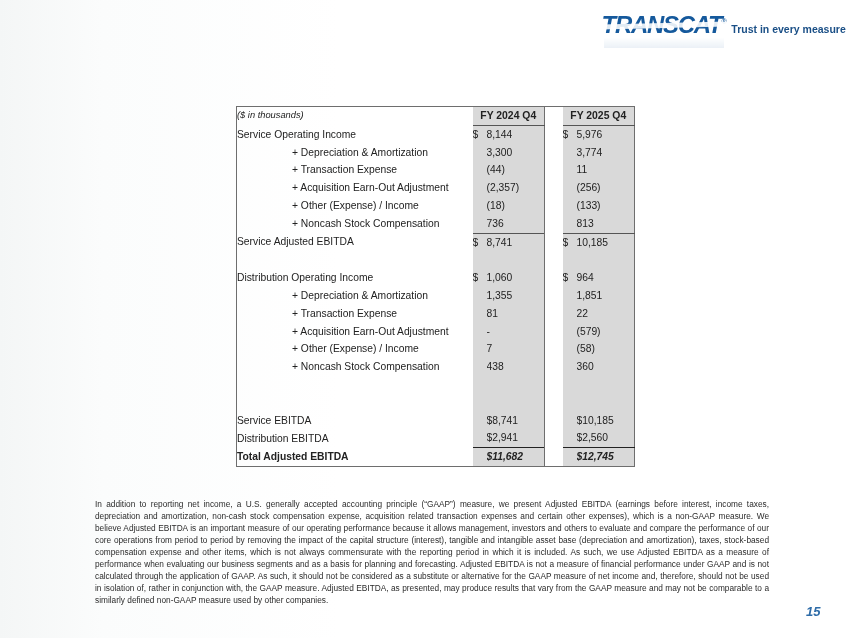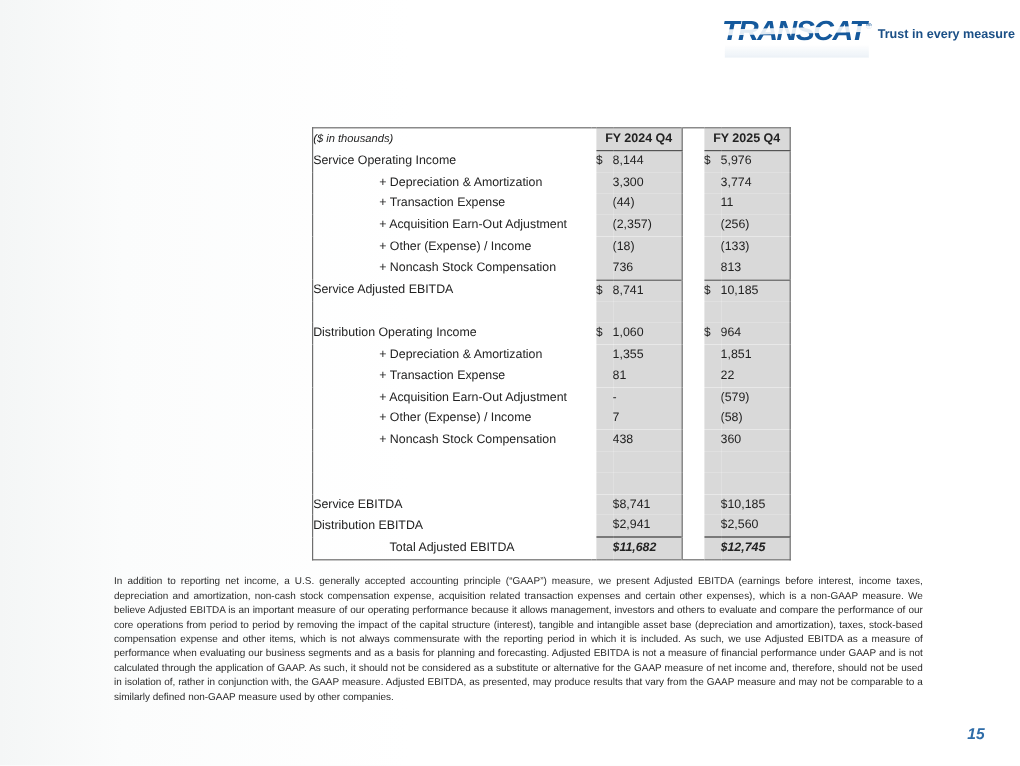--- a/index.html
+++ b/index.html
@@ -102,21 +102,20 @@
   table.fin {
     border-collapse: collapse;
     width: 398px;
     table-layout: fixed;
     font-size: 10.3px;
     color: #222;
     border-left: 1px solid #6e6e6e;
     border-right: 1px solid #6e6e6e;
     border-top: 1px solid #6e6e6e;
     border-bottom: 1px solid #6e6e6e;
-    margin-left: 24px;
   }
   table.fin td {
     padding: 0;
     height: 17.8px;
     line-height: 17.8px;
     vertical-align: middle;
     white-space: nowrap;
     overflow: hidden;
   }
   col.c-label { width: 232px; }
@@ -166,30 +165,30 @@
   tr.hdr td.sep { background: transparent; border-bottom: none; }
 
   tr.subtotal td.val,
   tr.subtotal td.dol {
     border-top: 1px solid #555;
   }
   tr.totalline td.val,
   tr.totalline td.dol {
     border-top: 1px solid #222;
   }
-  tr.totalline td.label { font-weight: normal; text-align: center; }
+  tr.totalline td.label { font-weight: bold; }
   tr.totalline td.val { font-weight: bold; font-style: italic; }
 
   tr.spacer td { height: 17.8px; }
 
   
   .footnote {
     position: absolute;
     left: 95px;
-    top: 478px;
+    top: 498px;
     width: 674px;
     font-size: 8.3px;
     line-height: 12.05px;
     text-align: justify;
     color: #2b2b2b;
   }
 
   
   .pagenum {
     position: absolute;

